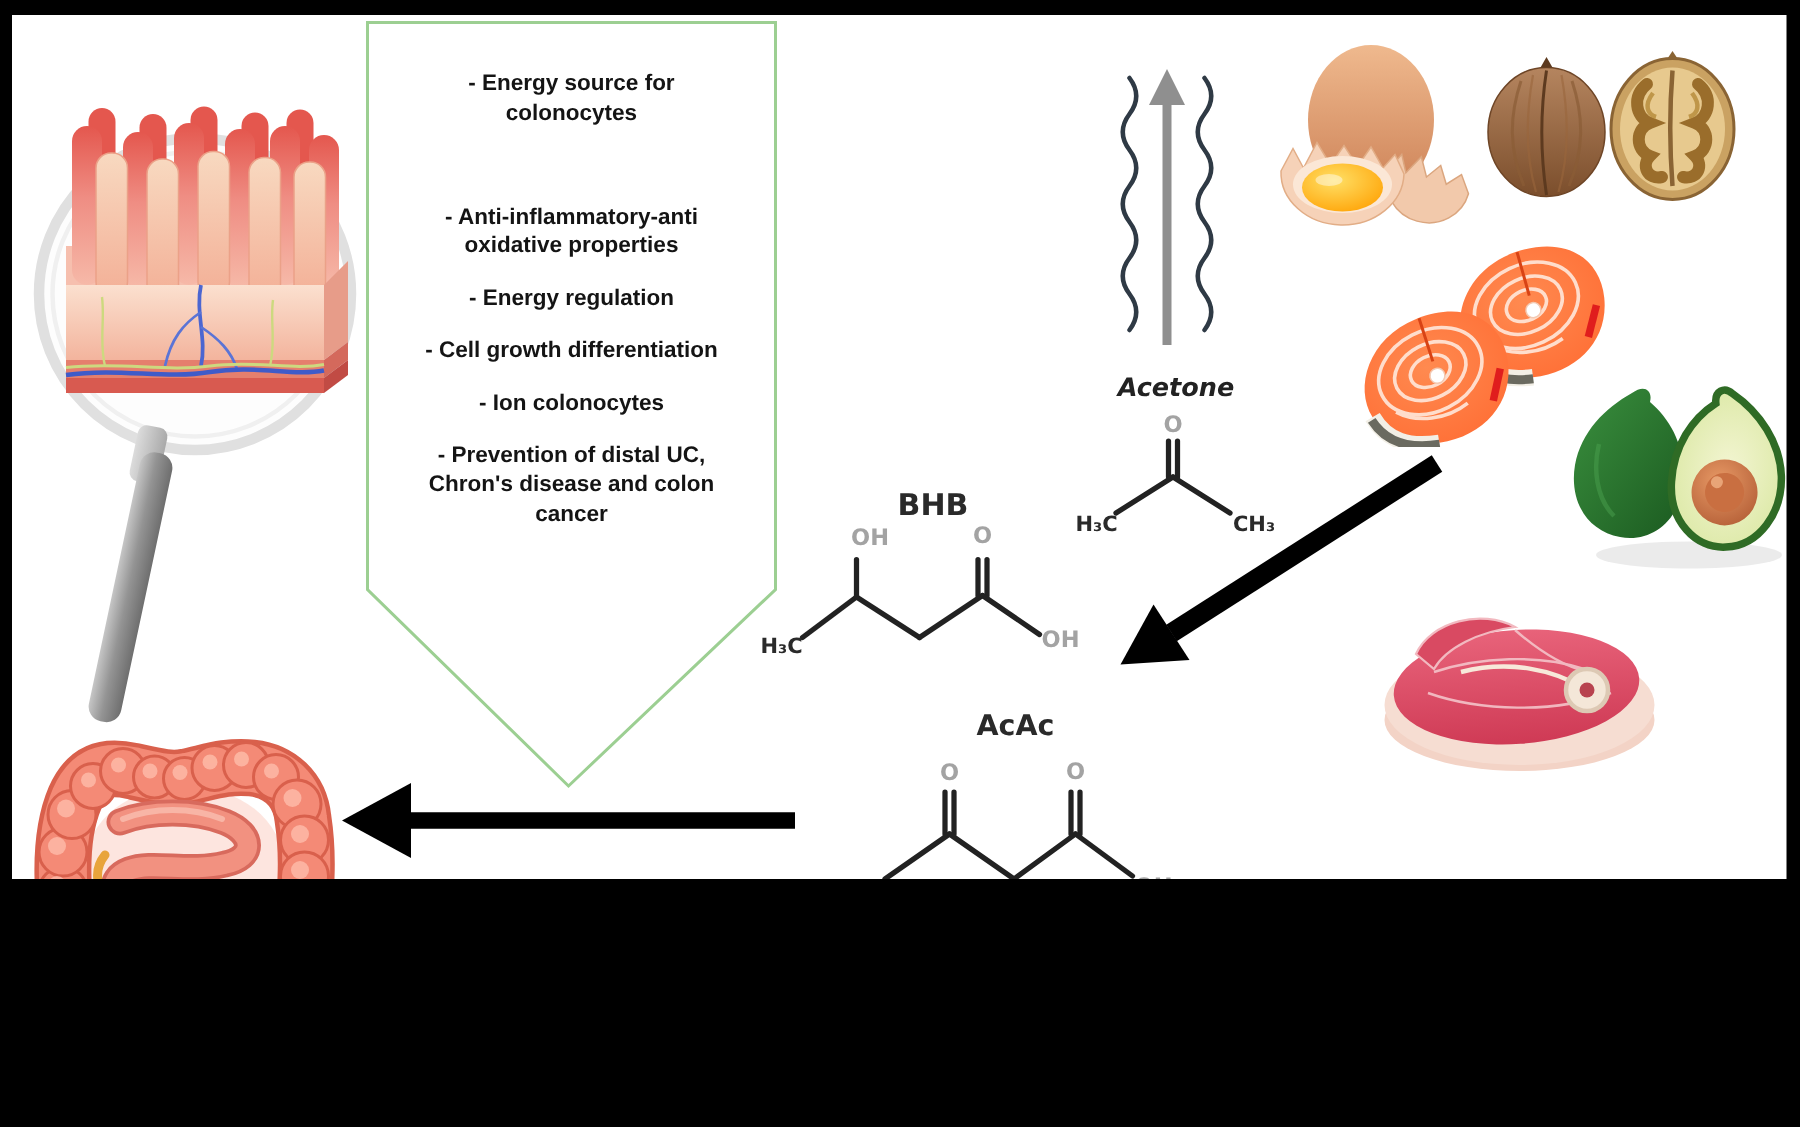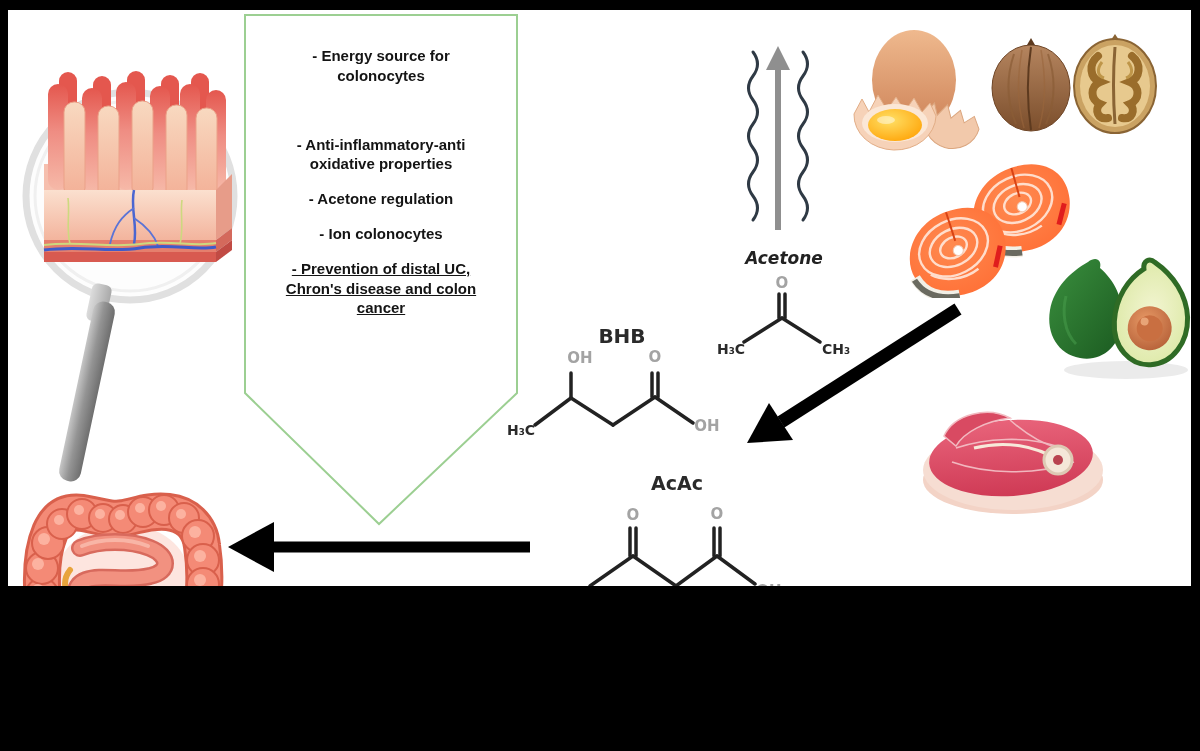--- a/index.html
+++ b/index.html
@@ -5,21 +5,21 @@
   html,body{margin:0;padding:0;background:#000;}
   .stage{position:relative;width:1200px;height:586px;background:#000;overflow:hidden;
          font-family:"Liberation Sans",sans-serif;}
   .abs{position:absolute;}
   .panel{left:8px;top:10px;width:1183px;height:672px;background:#fff;}
   
   .benefits-text{left:252px;top:46px;width:258px;display:flex;flex-direction:column;
                  gap:15px;align-items:center;text-align:center;color:#141414;
                  font-weight:bold;font-size:15px;line-height:1.32;z-index:6;}
   .benefit-item{display:block;}
-  .bw1{max-width:160px;} .bw2{max-width:196px;margin-top:34px;} .bw7{max-width:212px;text-decoration:underline;}
+  .bw1{max-width:160px;} .bw2{max-width:196px;margin-top:34px;} .bw7{max-width:212px;}
   svg text{font-family:"DejaVu Sans",sans-serif;}
   .handle{left:76px;top:300px;width:22px;height:183px;border-radius:10px;z-index:3;
           background:linear-gradient(to right,#c6c6c6,#949494 45%,#6e6e6e);
           transform:rotate(12deg);}
   .collar{left:89px;top:284px;width:20px;height:38px;border-radius:6px;z-index:3;
           background:linear-gradient(to right,#dcdcdc,#a9a9a9);transform:rotate(12deg);}
   .z1{z-index:1}.z2{z-index:2}.z4{z-index:4}.z5{z-index:5}.z6{z-index:6}.z7{z-index:7}
 </style>
 </head>
 <body>
@@ -152,21 +152,22 @@
     <path d="M126,196 C122,210 120,220 118,231" fill="none" stroke="#f48a76" stroke-width="14" stroke-linecap="round"></path>
     <circle cx="121" cy="212" r="10" fill="#f48a76" stroke="#d9604c" stroke-width="2"></circle>
   </svg>
 
   <svg class="abs z5" style="left:240px;top:12px" width="282" height="520" viewBox="0 0 282 520">
     <polygon points="5,3 277,3 277,381 139,512 5,381" fill="#ffffff" stroke="#9ccf92" stroke-width="2"></polygon>
   </svg>
   <div class="abs benefits-text">
     <div class="benefit-item bw1">- Energy source for colonocytes</div>
     <div class="benefit-item bw2">- Anti-inflammatory-anti oxidative properties</div>
-    <div class="benefit-item">- Acetone regulation</div>
+    <div class="benefit-item">- Energy regulation</div>
+    <div class="benefit-item">- Cell growth differentiation</div>
     <div class="benefit-item">- Ion colonocytes</div>
     <div class="benefit-item bw7">- Prevention of distal UC, Chron's disease and colon cancer</div>
   </div>
 
   <svg class="abs z6" style="left:495px;top:315px" width="235" height="132" viewBox="0 0 235 132">
     <text x="127" y="28" font-size="20" font-weight="600" fill="#2a2a2a" text-anchor="middle">BHB</text>
     <g stroke="#222" stroke-width="3.5" stroke-linecap="round">
       <line x1="40" y1="110" x2="76" y2="83"></line>
       <line x1="76" y1="83" x2="76" y2="58"></line>
       <line x1="76" y1="83" x2="118" y2="110"></line>

